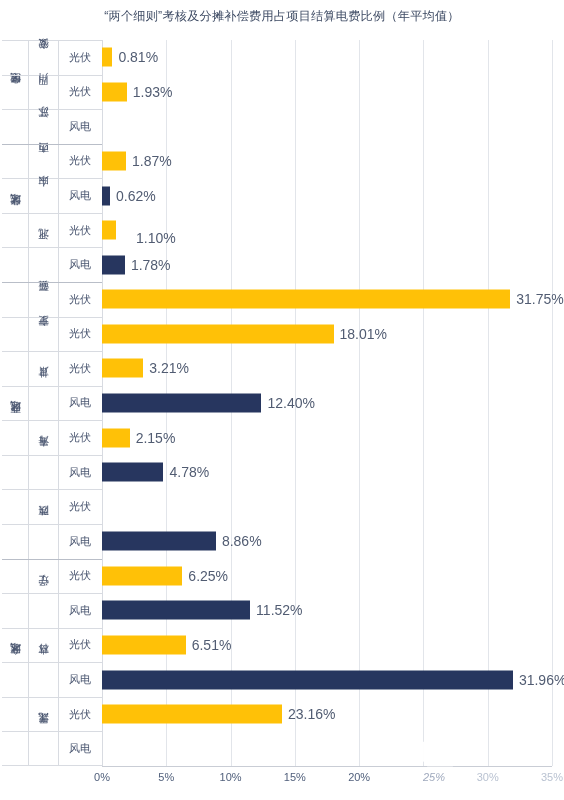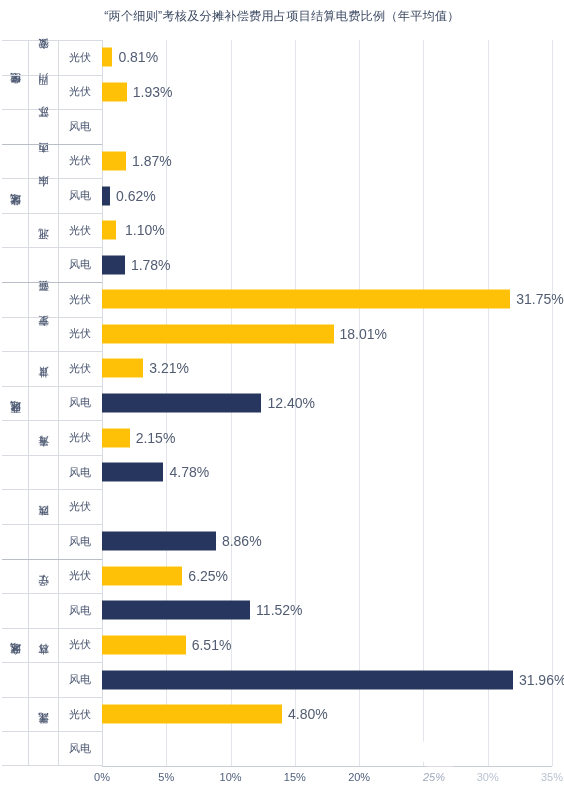--- a/index.html
+++ b/index.html
@@ -244,21 +244,21 @@
       </div>
       <div class="row" style="top: 172.857px; height: 34.5714px;">
         <div class="sep-top"></div>
         <div class="cell-region"></div>
         <div class="cell-prov">
           <span class="vtext" style="position: absolute; top: 0px; height: 69.1429px; display: flex; align-items: center; justify-content: center;">河北</span>
         </div>
         <div class="cell-type">光伏</div>
         <div class="bar-wrap">
           <div class="bar pv" style="width: 14.1429px;"></div>
-          <div class="bar-label" style="left: 23px;">1.10%</div>
+          <div class="bar-label" style="left: 34px; margin-top: 8px;">1.10%</div>
         </div>
       </div>
       <div class="row" style="top: 207.429px; height: 34.5714px;">
         <div class="sep-top"></div>
         <div class="cell-region"></div>
         <div class="cell-prov"></div>
         <div class="cell-type">风电</div>
         <div class="bar-wrap">
           <div class="bar wind" style="width: 22.8857px;"></div>
           <div class="bar-label" style="left: 28.8857px;">1.78%</div>
@@ -402,21 +402,21 @@
       </div>
       <div class="row" style="top: 656.857px; height: 34.5714px;">
         <div class="sep-top"></div>
         <div class="cell-region"></div>
         <div class="cell-prov">
           <span class="vtext" style="position: absolute; top: 0px; height: 69.1429px; display: flex; align-items: center; justify-content: center;">黑龙江</span>
         </div>
         <div class="cell-type">光伏</div>
         <div class="bar-wrap">
           <div class="bar pv" style="width: 180px;"></div>
-          <div class="bar-label" style="left: 186px;">4.80%</div>
+          <div class="bar-label" style="left: 186px;">23.16%</div>
         </div>
       </div>
       <div class="row" style="top: 691.429px; height: 34.5714px;">
         <div class="sep-top"></div>
         <div class="cell-region"></div>
         <div class="cell-prov"></div>
         <div class="cell-type">风电</div>
       </div>
     </div>
 

